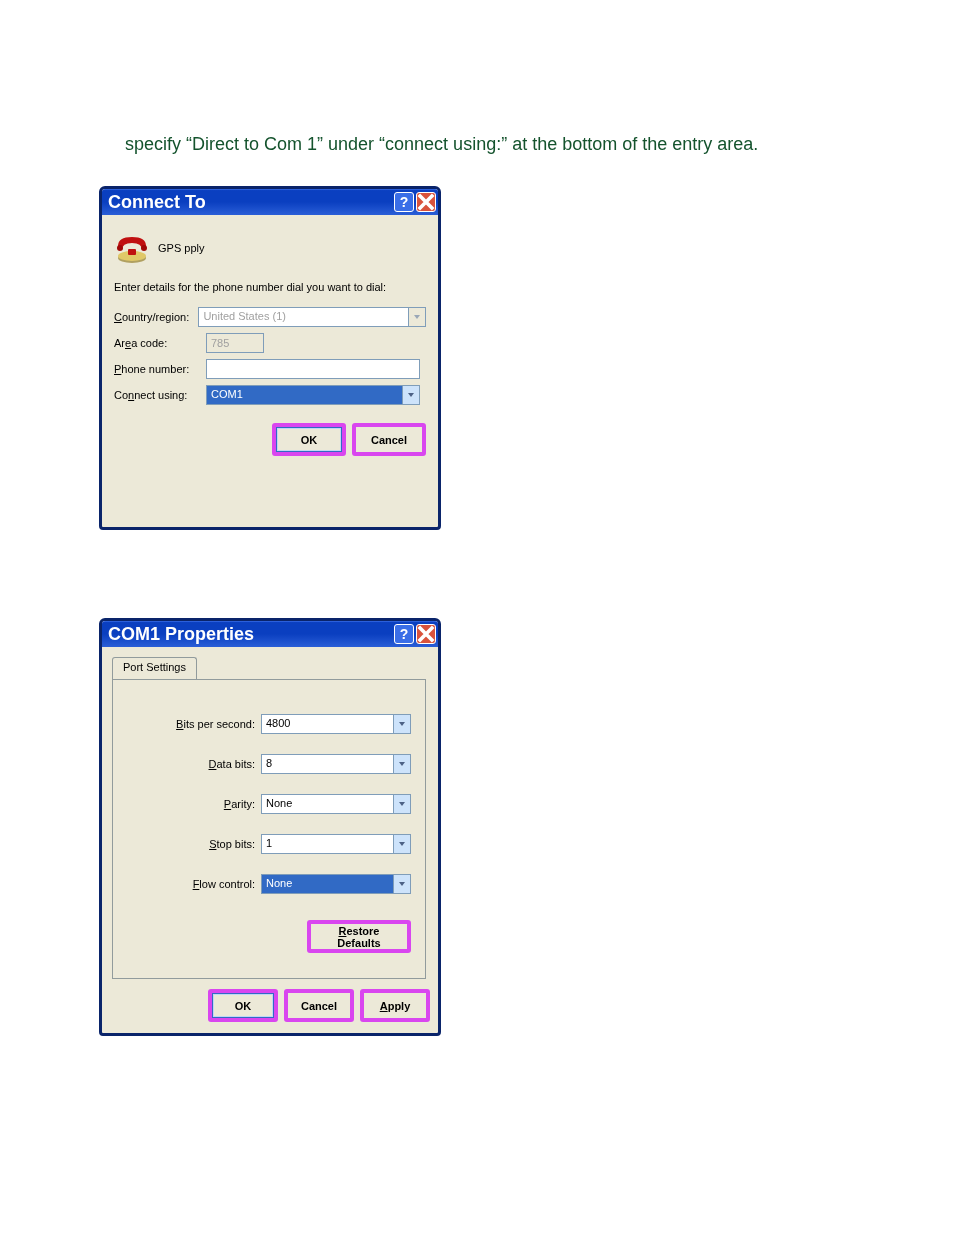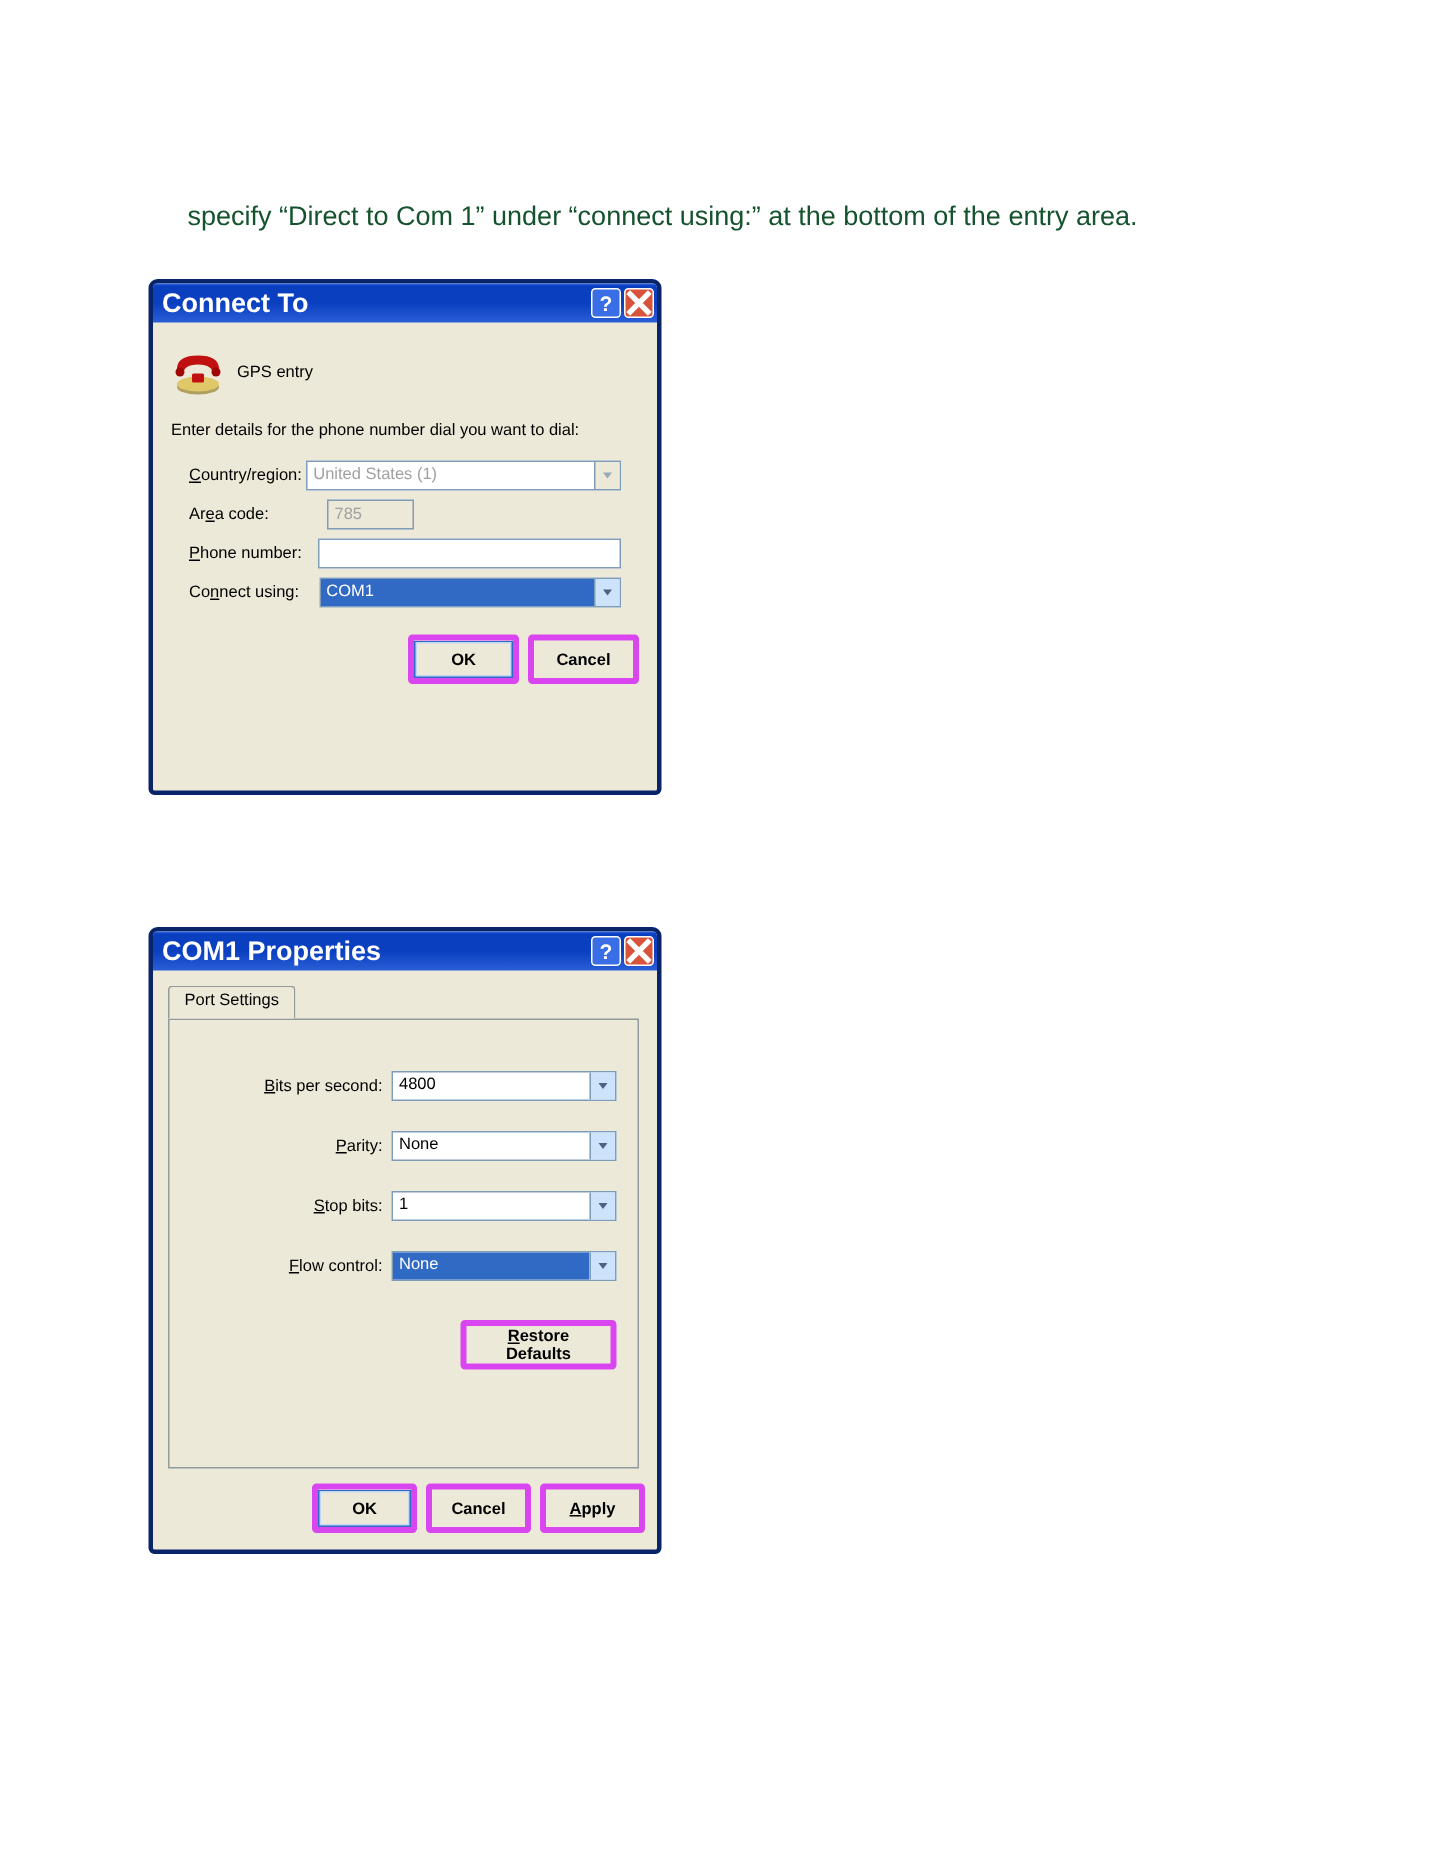--- a/index.html
+++ b/index.html
@@ -9,21 +9,21 @@
   .titlebar{height:26px;background:linear-gradient(to bottom,#3a6ee7 0%,#0a3fc0 6%,#0a3fc0 50%,#2a5ed7 100%);display:flex;align-items:center;justify-content:space-between;padding:0 2px 0 6px;border-radius:3px 3px 0 0;}
   .titlebar-title{color:#fff;font-weight:bold;font-size:18px;}
   .titlebar-buttons{display:flex;gap:2px;}
   .titlebar-btn{width:20px;height:20px;border-radius:3px;display:flex;align-items:center;justify-content:center;font-weight:bold;box-sizing:border-box;}
   .help-btn{background:#3a6ee7;border:1px solid #fff;color:#fff;font-size:14px;}
   .close-btn{background:#d9533c;border:1px solid #fff;color:#fff;font-size:14px;}
   .dialog-body{padding:10px 12px 12px 12px;font-size:11px;color:#000;}
   .icon-row{display:flex;align-items:center;gap:8px;margin:6px 0 16px 0;}
   .phone-icon{width:36px;height:34px;}
   .prompt-text{margin:4px 0 14px 0;}
-  .form-row{display:flex;align-items:center;margin:6px 12px;}
+  .form-row{display:flex;align-items:center;margin:6px 0;}
   .form-label{width:92px;font-size:11px;}
   .underline{text-decoration:underline;}
   .text-input{height:20px;border:1px solid #7f9db9;background:#fff;font-size:11px;padding:0 4px;box-sizing:border-box;font-family:Tahoma,Arial,sans-serif;}
   .text-input.disabled{background:#ece9d8;color:#a0a0a0;}
   .combo{display:flex;height:20px;border:1px solid #7f9db9;background:#fff;box-sizing:border-box;position:relative;}
   .combo-val{flex:1;padding:2px 4px;font-size:11px;color:#a0a0a0;}
   .combo-val.sel{background:#316ac5;color:#fff;}
   .combo-arrow{width:16px;background:#cde3fb;border-left:1px solid #7f9db9;display:flex;align-items:center;justify-content:center;}
   .combo-arrow svg{width:8px;height:8px;}
   .combo.disabled .combo-arrow{background:#ece9d8;}
@@ -61,21 +61,21 @@
   <div class="dialog-body">
     <div class="icon-row">
       <svg class="phone-icon" viewBox="0 0 36 34">
         <ellipse cx="18" cy="27" rx="14" ry="5" fill="#b0a060"></ellipse>
         <ellipse cx="18" cy="25" rx="14" ry="5" fill="#e0c868"></ellipse>
         <path d="M4 15 Q4 6 18 6 Q32 6 32 15 L28 19 Q28 12 18 12 Q8 12 8 19 Z" fill="#c01010"></path>
         <ellipse cx="6" cy="17" rx="3" ry="3" fill="#a00808"></ellipse>
         <ellipse cx="30" cy="17" rx="3" ry="3" fill="#a00808"></ellipse>
         <rect x="14" y="18" width="8" height="6" rx="1" fill="#c01010"></rect>
       </svg>
-      <span>GPS entry</span>
+      <span>GPS pply</span>
     </div>
     <div class="prompt-text">Enter details for the phone number dial you want to dial:</div>
 
     <div class="form-row">
       <span class="form-label"><span class="underline">C</span>ountry/region:</span>
       <div class="combo disabled" style="width:248px;">
         <div class="combo-val">United States (1)</div>
         <div class="combo-arrow">
           <svg viewBox="0 0 8 8">
                 <path d="M1 2 L4 6 L7 2 Z" fill="#9aa7b7"></path>
@@ -136,20 +136,31 @@
         <div class="combo prop-combo">
           <div class="combo-val" style="color:#000;">4800</div>
           <div class="combo-arrow">
                 <svg viewBox="0 0 8 8">
                   <path d="M1 2 L4 6 L7 2 Z" fill="#4d6185"></path>
                 </svg>
               </div>
         </div>
       </div>
 
+      <div class="prop-row">
+        <span class="prop-label"><span class="underline">D</span>ata bits:</span>
+        <div class="combo prop-combo">
+          <div class="combo-val" style="color:#000;">8</div>
+          <div class="combo-arrow">
+                <svg viewBox="0 0 8 8">
+                  <path d="M1 2 L4 6 L7 2 Z" fill="#4d6185"></path>
+                </svg>
+              </div>
+        </div>
+      </div>
 
       <div class="prop-row">
         <span class="prop-label"><span class="underline">P</span>arity:</span>
         <div class="combo prop-combo">
           <div class="combo-val" style="color:#000;">None</div>
           <div class="combo-arrow">
                 <svg viewBox="0 0 8 8">
                   <path d="M1 2 L4 6 L7 2 Z" fill="#4d6185"></path>
                 </svg>
               </div>

